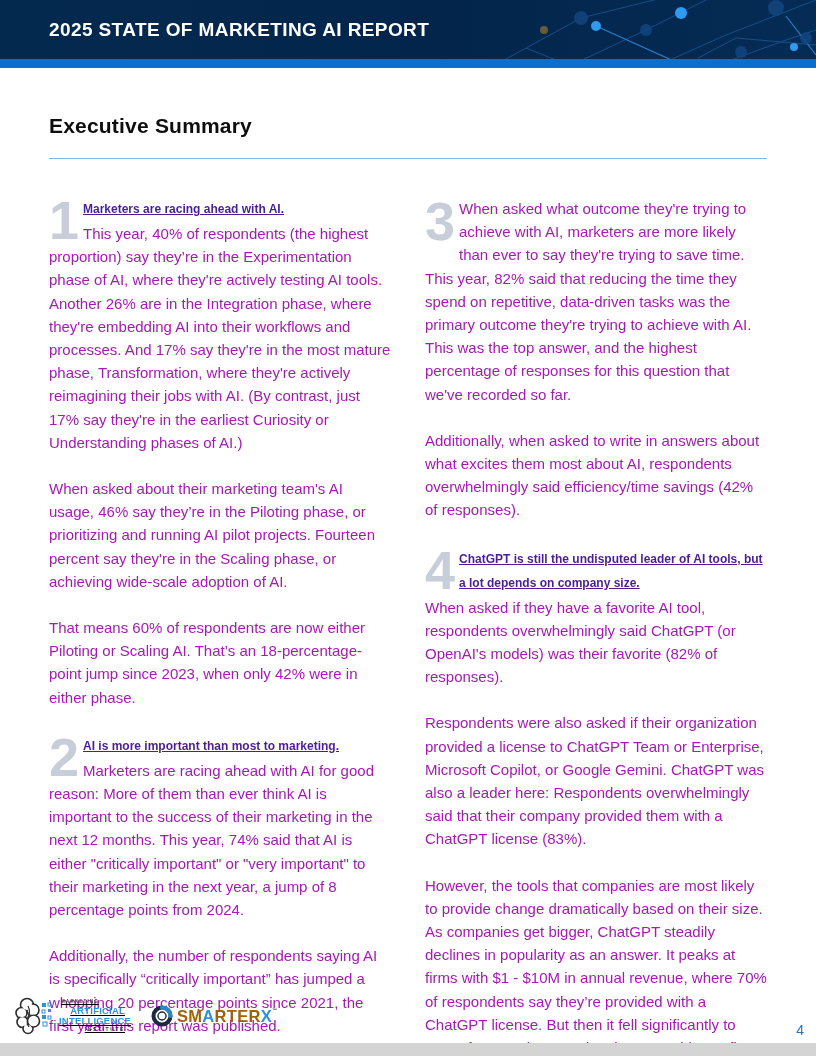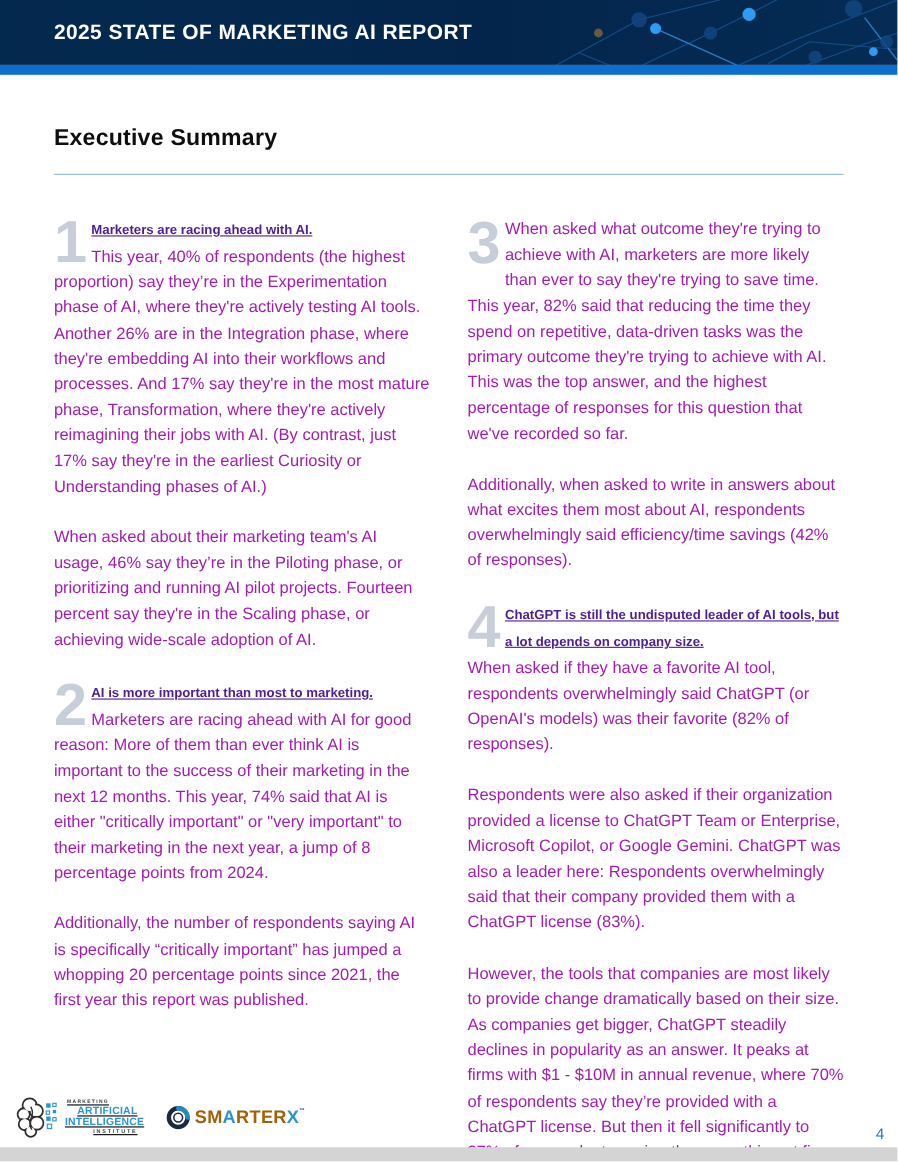--- a/index.html
+++ b/index.html
@@ -160,20 +160,21 @@
   <hr class="title-rule">
 
   <div class="columns">
     <div class="col">
 
       <section class="point">
         <div class="big-num">1</div>
         <h3 class="pt-heading">Marketers are racing ahead with AI.</h3>
         <p class="first">This year, 40% of respondents (the highest proportion) say they’re in the Experimentation phase of AI, where they're actively testing AI tools. Another 26% are in the Integration phase, where they're embedding AI into their workflows and processes. And 17% say they're in the most mature phase, Transformation, where they're actively reimagining their jobs with AI. (By contrast, just 17% say they're in the earliest Curiosity or Understanding phases of AI.)</p>
         <p>When asked about their marketing team's AI usage, 46% say they’re in the Piloting phase, or prioritizing and running AI pilot projects. Fourteen percent say they're in the Scaling phase, or achieving wide-scale adoption of AI.</p>
+        <p>That means 60% of respondents are now either Piloting or Scaling AI. That’s an 18-percentage-point jump since 2023, when only 42% were in either phase.</p>
       </section>
 
       <section class="point">
         <div class="big-num">2</div>
         <h3 class="pt-heading">AI is more important than most to marketing.</h3>
         <p class="first">Marketers are racing ahead with AI for good reason: More of them than ever think AI is important to the success of their marketing in the next 12 months. This year, 74% said that AI is either "critically important" or "very important" to their marketing in the next year, a jump of 8 percentage points from 2024.</p>
         <p>Additionally, the number of respondents saying AI is specifically “critically important” has jumped a whopping 20 percentage points since 2021, the first year this report was published.</p>
       </section>
 
     </div>

